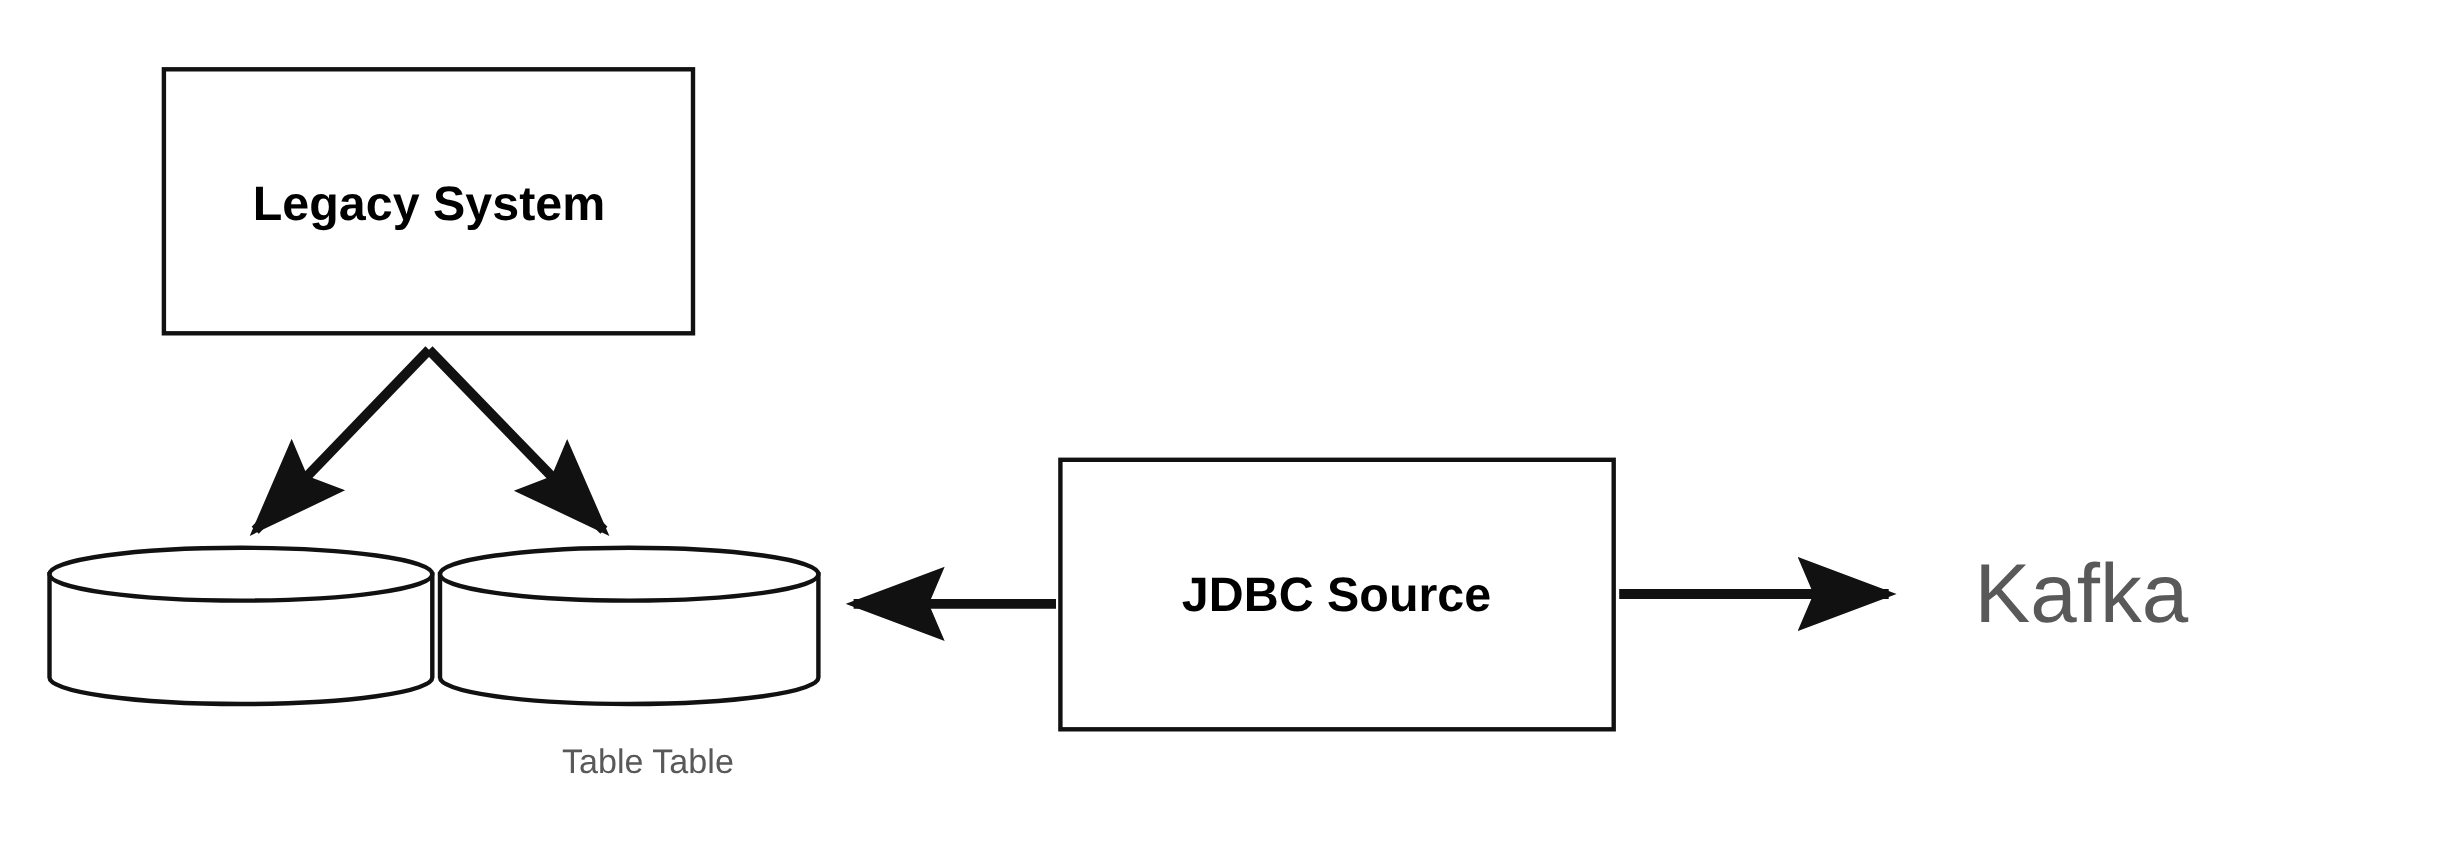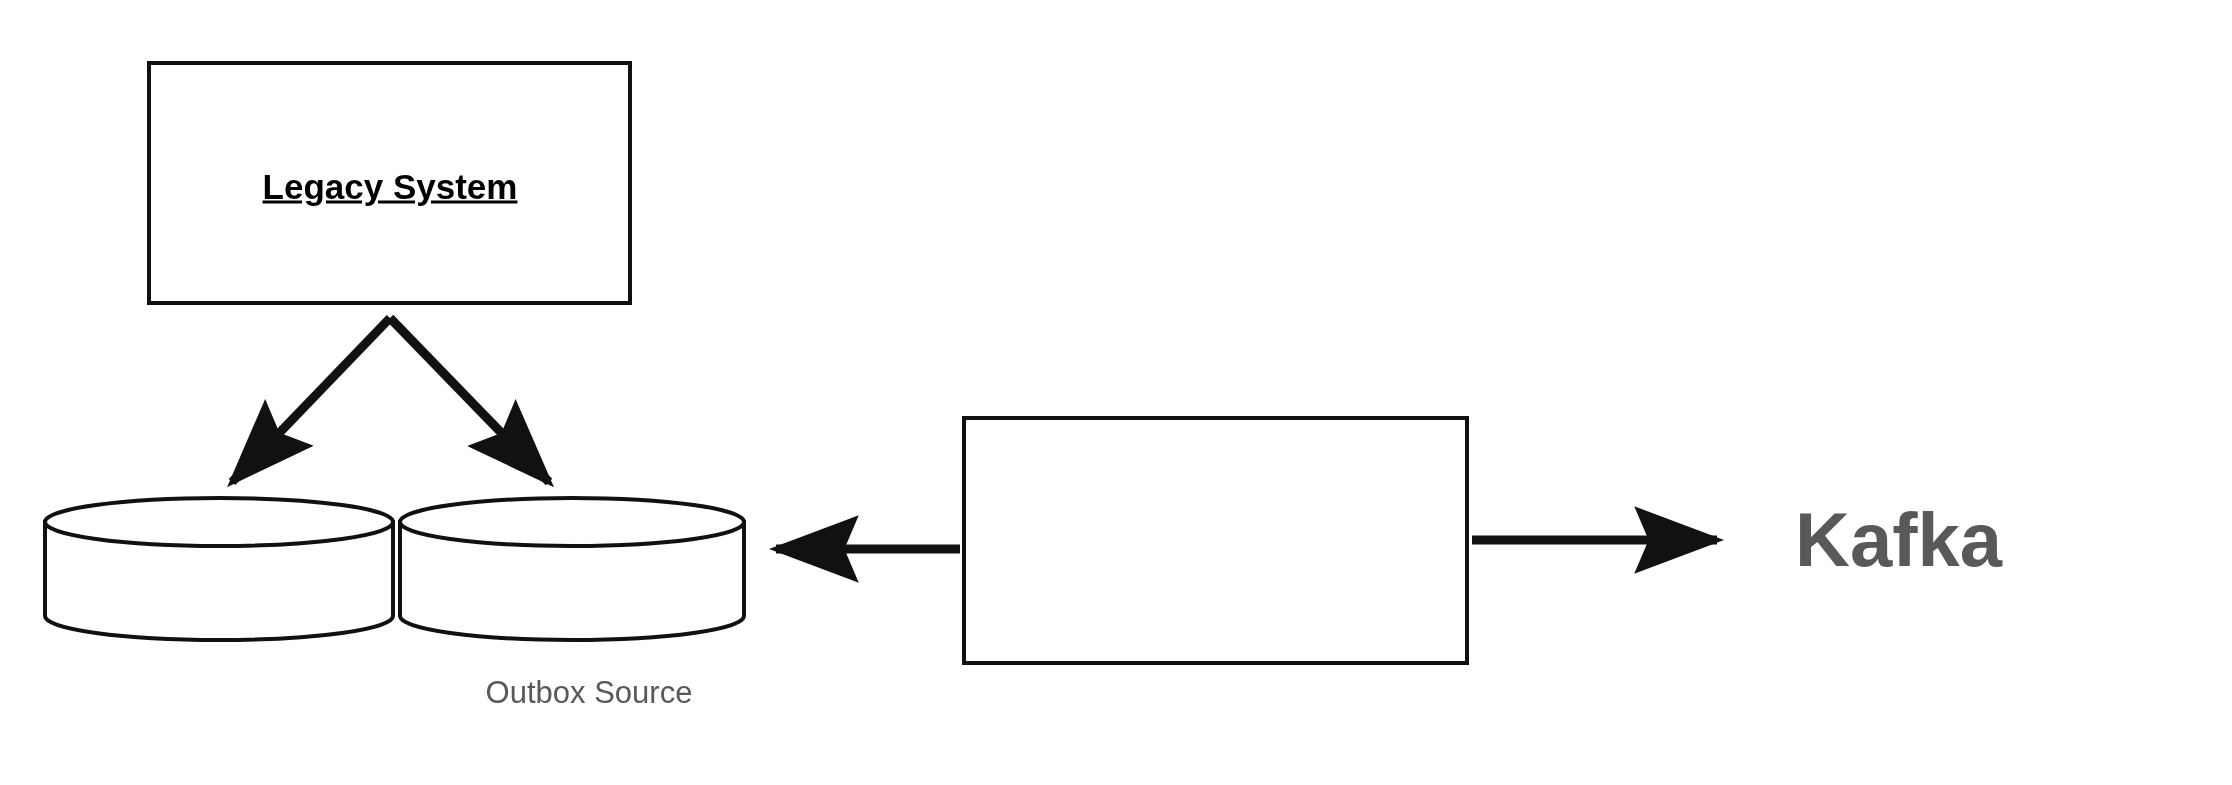--- a/index.html
+++ b/index.html
@@ -31,38 +31,37 @@
   }
   .node-label {
     position: absolute;
     white-space: nowrap;
     line-height: 1;
   }
   
   .box-label {
     font-weight: bold;
     color: #000000;
-    font-size: 35px;
+    font-size: 44px;
     text-align: center;
     transform: translate(-50%, -50%);
-    text-decoration: underline;
   }
   
   .caption-label {
     color: #595959;
     font-size: 31px;
     font-weight: normal;
     text-align: center;
     transform: translate(-50%, -50%);
   }
   
   .plain-label {
     color: #595959;
     font-size: 76px;
-    font-weight: bold;
+    font-weight: normal;
     text-align: right;
     transform: translate(0, -50%);
   }
 </style>
 </head>
 <body>
 
 <div id="diagram-canvas">
 
   <svg id="diagram-svg" viewBox="0 0 2232 785" xmlns="http://www.w3.org/2000/svg">
@@ -91,18 +90,19 @@
     <line x1="390" y1="318" x2="549" y2="482" stroke="#111111" stroke-width="9" marker-end="url(#arrowhead-solid)"></line>
 
     <line x1="960" y1="549" x2="776" y2="549" stroke="#111111" stroke-width="9" marker-end="url(#arrowhead-solid)"></line>
 
     <line x1="1472" y1="540" x2="1717" y2="540" stroke="#111111" stroke-width="9" marker-end="url(#arrowhead-solid)"></line>
   </svg>
 
   <div class="node-label box-label" style="left:390px; top:186px;">Legacy System</div>
 
 
-  <div class="node-label caption-label" style="left:589px; top:692px;">Outbox Source</div>
+  <div class="node-label caption-label" style="left:589px; top:692px;">Table Table</div>
 
+  <div class="node-label box-label" style="left:1215px; top:541px;">JDBC Source</div>
 
   <div class="node-label plain-label" style="left:1795px; top:540px;">Kafka</div>
 
 </div>
 
 </body></html>

